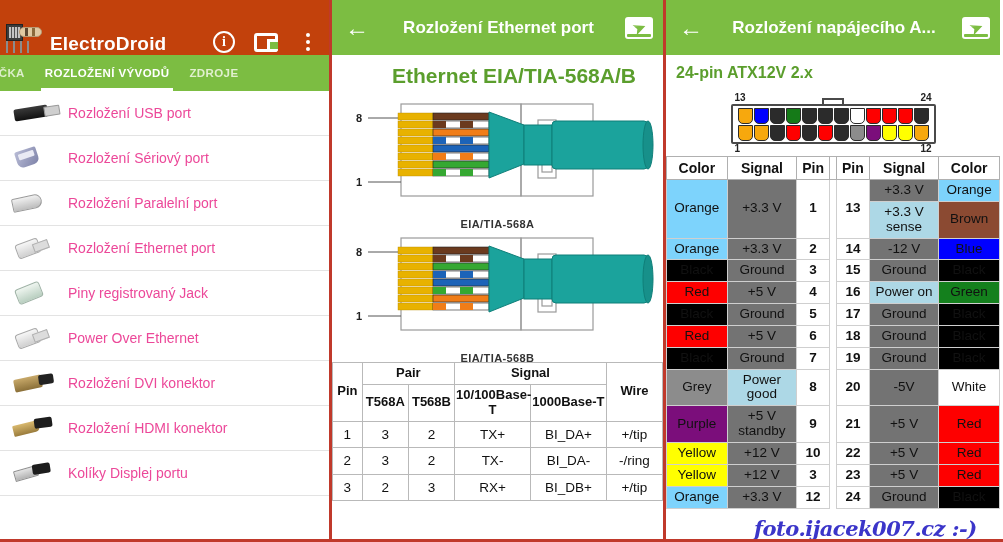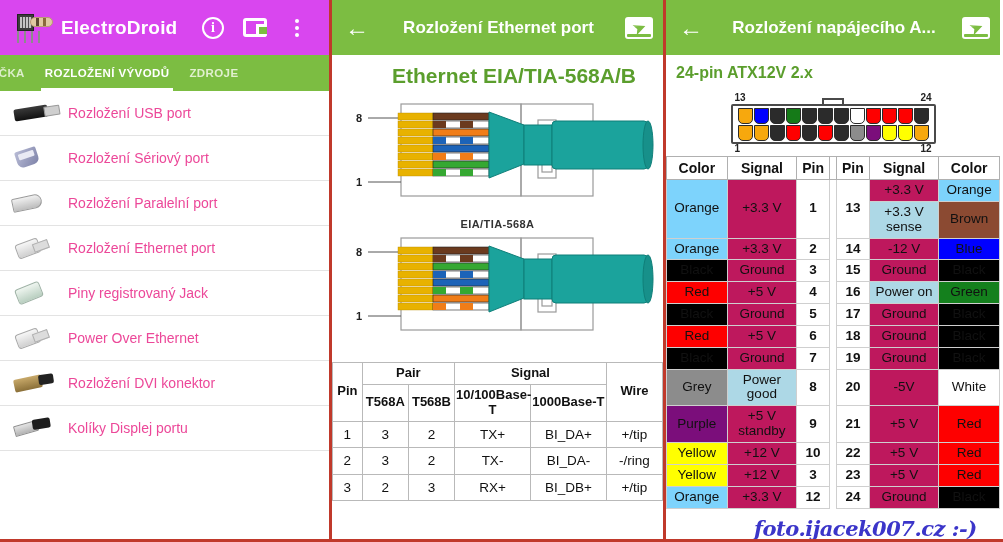--- a/index.html
+++ b/index.html
@@ -21,24 +21,24 @@
     overflow: hidden;
     background: #fff;
   }
   .panel-left   { width: 332px; border-right: 3px solid #c0392b; }
   .panel-mid    { width: 334px; border-right: 3px solid #c0392b; }
   .panel-right  { width: 334px; }
 
   
   .appbar {
     height: 55px;
-    background: #d946ef;
+    background: #c2410c;
     display: flex;
-    align-items: center;
-    padding: 0 15px;
+    align-items: flex-end;
+    padding: 0 4px;
     color: #fff;
   }
   .app-logo {
     width: 40px; height: 34px;
     position: relative;
     flex: none;
     margin-right: 6px;
   }
   .chip {
     position: absolute; left: 2px; top: 3px;
@@ -385,21 +385,21 @@
   }
   .atx-table td {
     border: 1px solid #cfcfcf;
     padding: 3px 2px;
     text-align: center;
     line-height: 1.1;
     color: #111;
   }
   .atx-table td.gap { border: none; background: #fff; width: 6px; }
   .atx-table td.pin { font-weight: bold; background: #fff; }
-  .atx-table td.sig { background: #be185d; }
+  .atx-table td.sig { background: #737373; }
   .atx-table td.sig.hl { background: #add8e6; }
   .c-orange { background: #7dd3fc; color: #3b2800; }
   .c-black  { background: #000000; color: #ffffff; }
   .c-red    { background: #fe0000; color: #3b0000; }
   .c-grey   { background: #8c8c8c; color: #1a1a1a; }
   .c-purple { background: #7b0e7b; color: #ffffff; }
   .c-yellow { background: #ffff00; color: #3b3b00; }
   .c-brown  { background: #8b4a32; color: #ffffff; }
   .c-blue   { background: #0000ff; color: #ffffff; }
   .c-green  { background: #14801d; color: #ffffff; }
@@ -493,20 +493,26 @@
         <span class="li-icon">
             <i class="c-poe"></i>
           </span>
         <span class="li-label">Power Over Ethernet</span>
       </div>
       <div class="list-item">
         <span class="li-icon">
             <i class="c-dvi"></i>
           </span>
         <span class="li-label">Rozložení DVI konektor</span>
+      </div>
+      <div class="list-item">
+        <span class="li-icon">
+            <i class="c-hdmi"></i>
+          </span>
+        <span class="li-label">Rozložení HDMI konektor</span>
       </div>
       <div class="list-item">
         <span class="li-icon">
             <i class="c-dp"></i>
           </span>
         <span class="li-label">Kolíky Displej portu</span>
       </div>
     </div>
   </div>
 
@@ -608,20 +614,21 @@
             <rect x="95" y="67" width="56" height="7" fill="#f07d18"></rect>
             <rect x="95" y="75" width="56" height="7" fill="#ffffff"></rect>
             <rect x="95" y="75" width="13" height="7" fill="#f07d18" stroke="none"></rect>
             <rect x="122" y="75" width="13" height="7" fill="#f07d18" stroke="none"></rect>
           </g>
           <path d="M151 18 L186 31 L186 70 L151 84 Z" fill="#1ba39c" stroke="#0f7f79" stroke-width="1"></path>
           <rect x="186" y="31" width="28" height="40" fill="#1ba39c" stroke="#0f7f79" stroke-width="1"></rect>
           <rect x="214" y="27" width="96" height="48" rx="4" fill="#1ba39c" stroke="#0f7f79" stroke-width="1"></rect>
           <ellipse cx="310" cy="51" rx="5" ry="24" fill="#17908a" stroke="#0f7f79" stroke-width="1"></ellipse>
         </svg>
+        <div class="cable-caption">EIA/TIA-568B</div>
       </div>
 
       <table class="eth-table">
         <colgroup>
           <col style="width:9%">
             <col style="width:14%">
             <col style="width:14%">
           <col style="width:23%">
             <col style="width:23%">
             <col style="width:17%">

